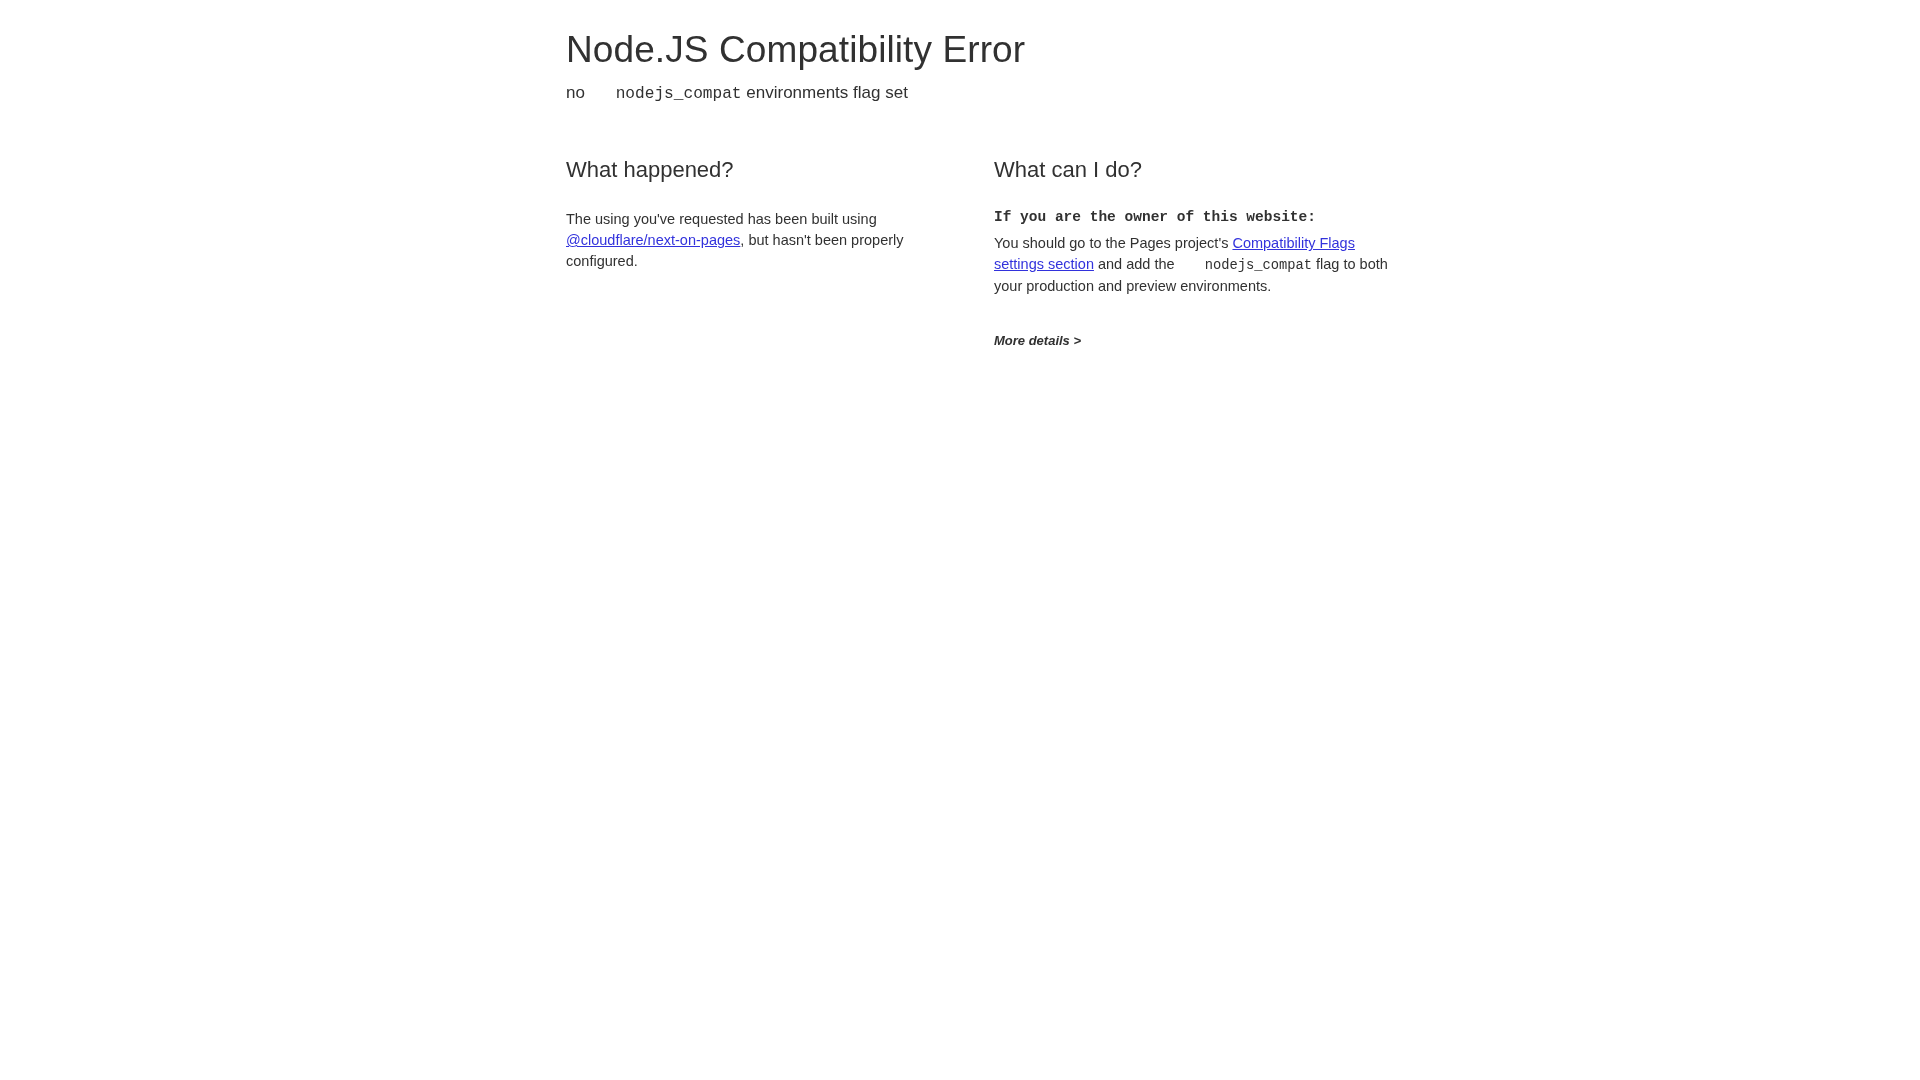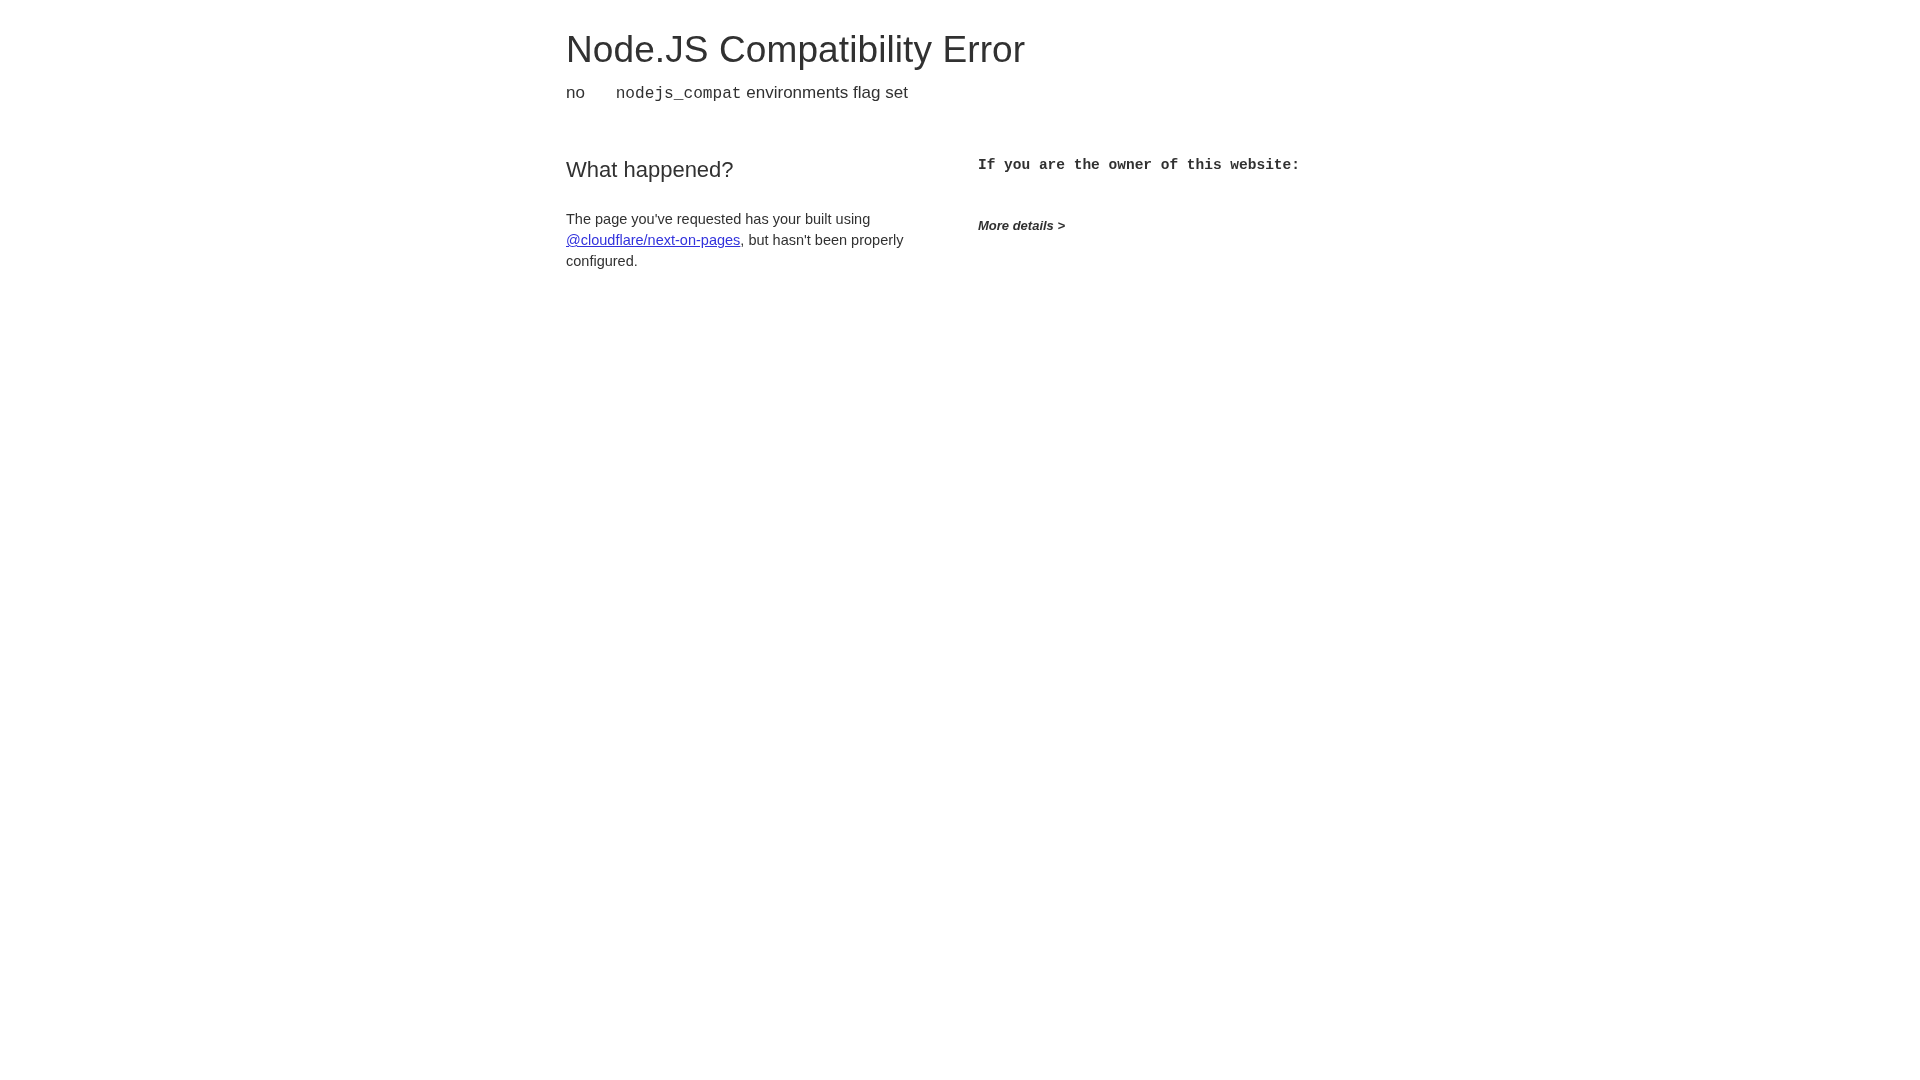--- a/index.html
+++ b/index.html
@@ -40,21 +40,21 @@
     margin: 0;
   }
   code, .mono {
     font-family: "Liberation Mono", "DejaVu Sans Mono", monospace;
     font-size: 0.95em;
     margin-left: 26px;
   }
   .columns {
     display: flex;
     margin-top: 52px;
-    gap: 0;
+    gap: 16px;
   }
   .col-left {
     width: 412px;
     padding-right: 36px;
     box-sizing: border-box;
   }
   .col-right {
     width: 400px;
     box-sizing: border-box;
   }
@@ -98,23 +98,25 @@
   <div class="content">
 
     <h1 class="error-title">Node.JS Compatibility Error</h1>
 
     <p class="error-subtitle"><span>no </span><code class="mono">nodejs_compat</code><span> environments flag set</span></p>
 
     <div class="columns">
 
       <div class="col-left">
         <h2 class="col-heading">What happened?</h2>
-        <p class="body-text"><span>The page you've requested has your built using </span><a class="link" href="#">@cloudflare/next-on-pages</a><span>, but hasn't been properly configured.</span></p>
+        <p class="body-text"><span>The using you've requested has been built using </span><a class="link" href="#">@cloudflare/next-on-pages</a><span>, but hasn't been properly configured.</span></p>
       </div>
 
       <div class="col-right">
+        <h2 class="col-heading">What can I do?</h2>
         <p class="owner-heading">If you are the owner of this website:</p>
+        <p class="body-text"><span>You should go to the Pages project's </span><a class="link" href="#">Compatibility Flags settings section</a><span> and add the </span><code class="mono">nodejs_compat</code><span> flag to both your production and preview environments.</span></p>
         <a class="more-details" href="#">More details &gt;</a>
       </div>
 
     </div>
   </div>
 </div>
 
 </body></html>

